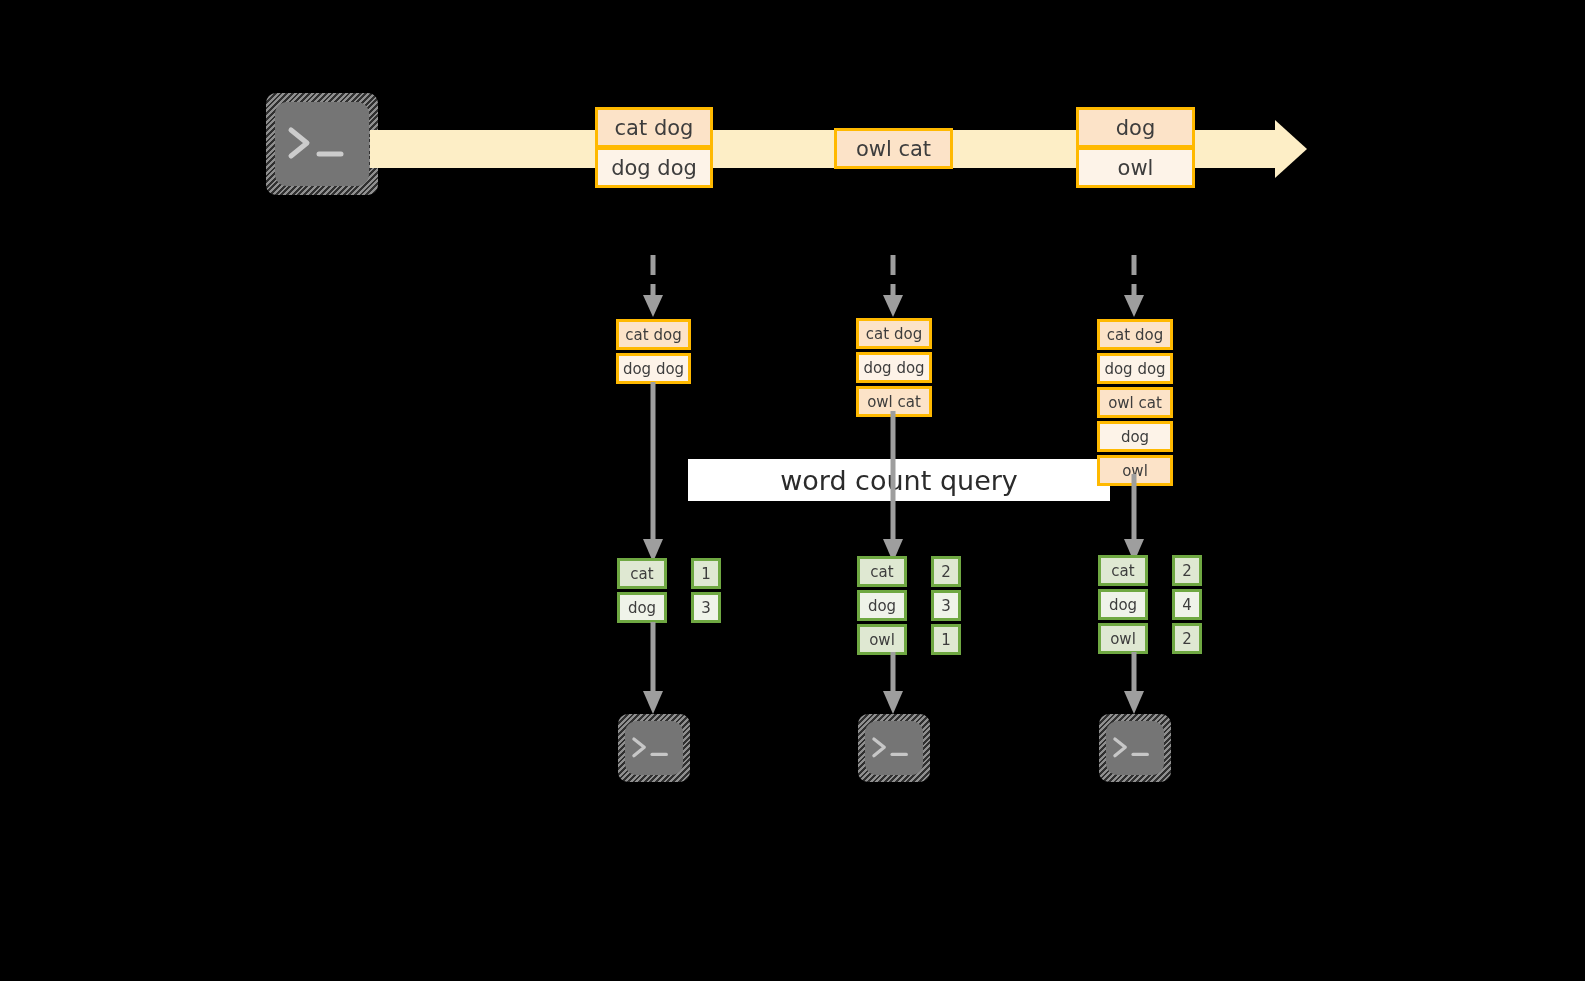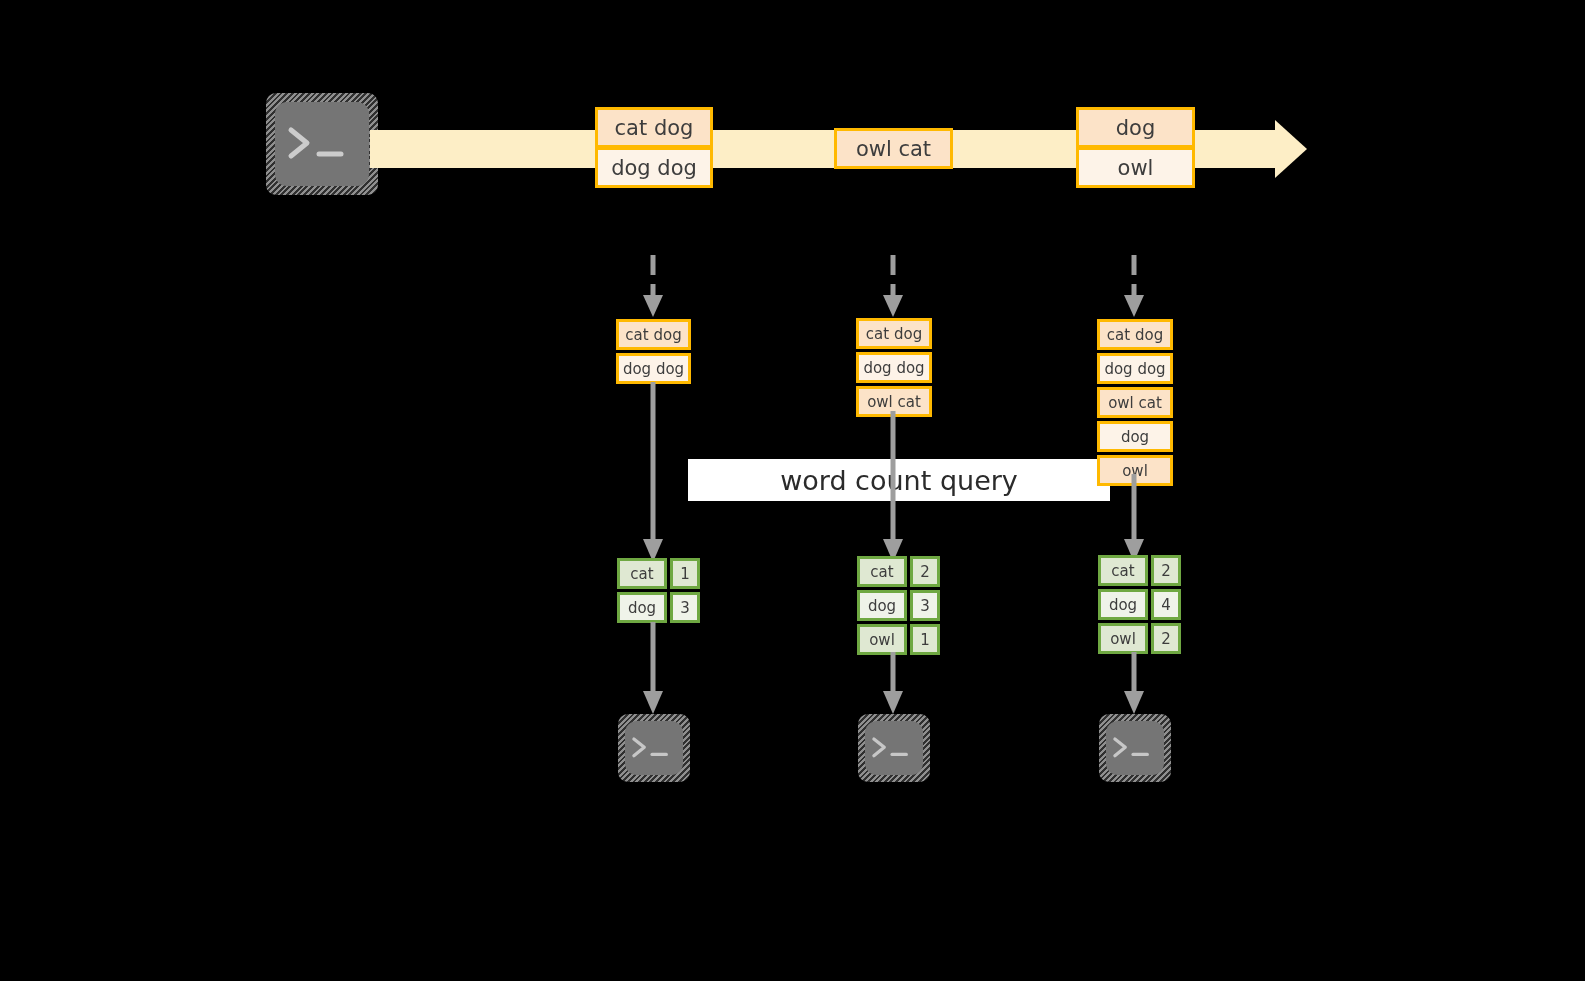--- a/index.html
+++ b/index.html
@@ -94,20 +94,21 @@
   .stack .row.shade-b { background: #fdf3e8; }
 
   
   .gtable {
     position: absolute;
     box-sizing: border-box;
     border-collapse: separate;
   }
   .gtable .grow {
     display: flex;
+    gap: 21px;
   }
   .gtable .grow + .grow { margin-top: 3px; }
   .gtable .gcell {
     box-sizing: border-box;
     border: 3px solid #6fa842;
     display: flex;
     align-items: center;
     justify-content: center;
     color: #3d3d3d;
     font-size: 15px;

